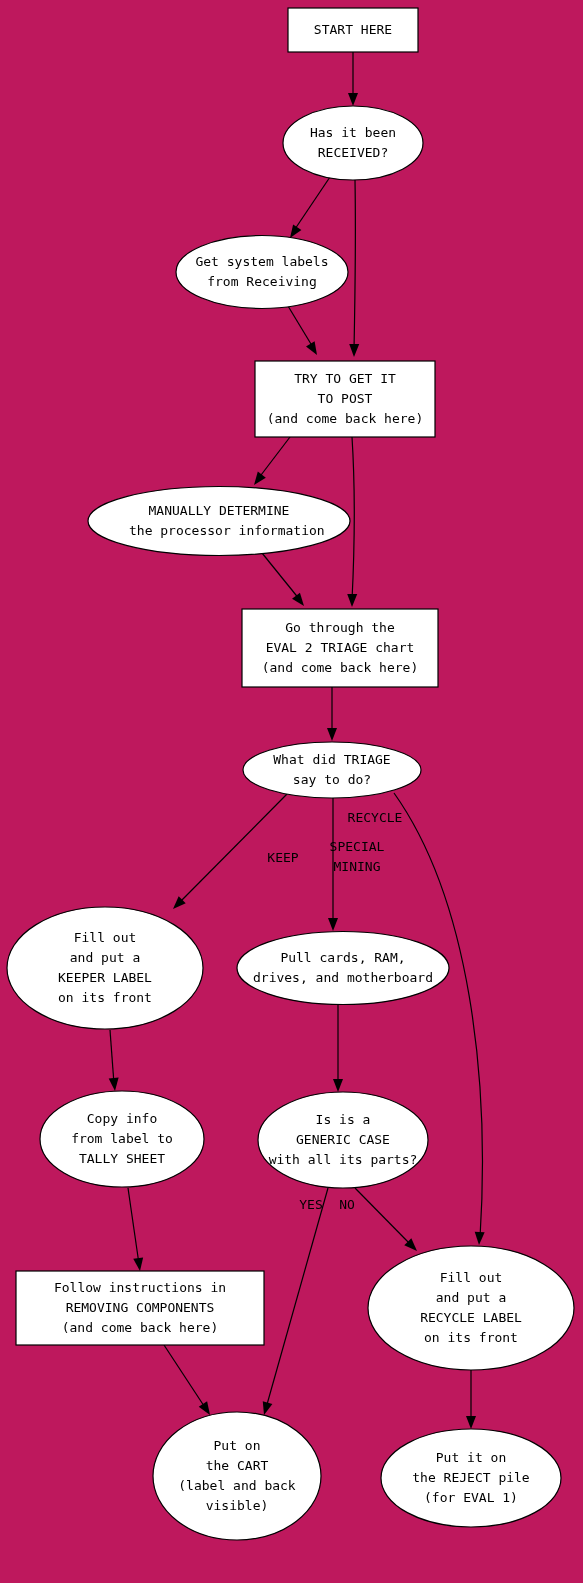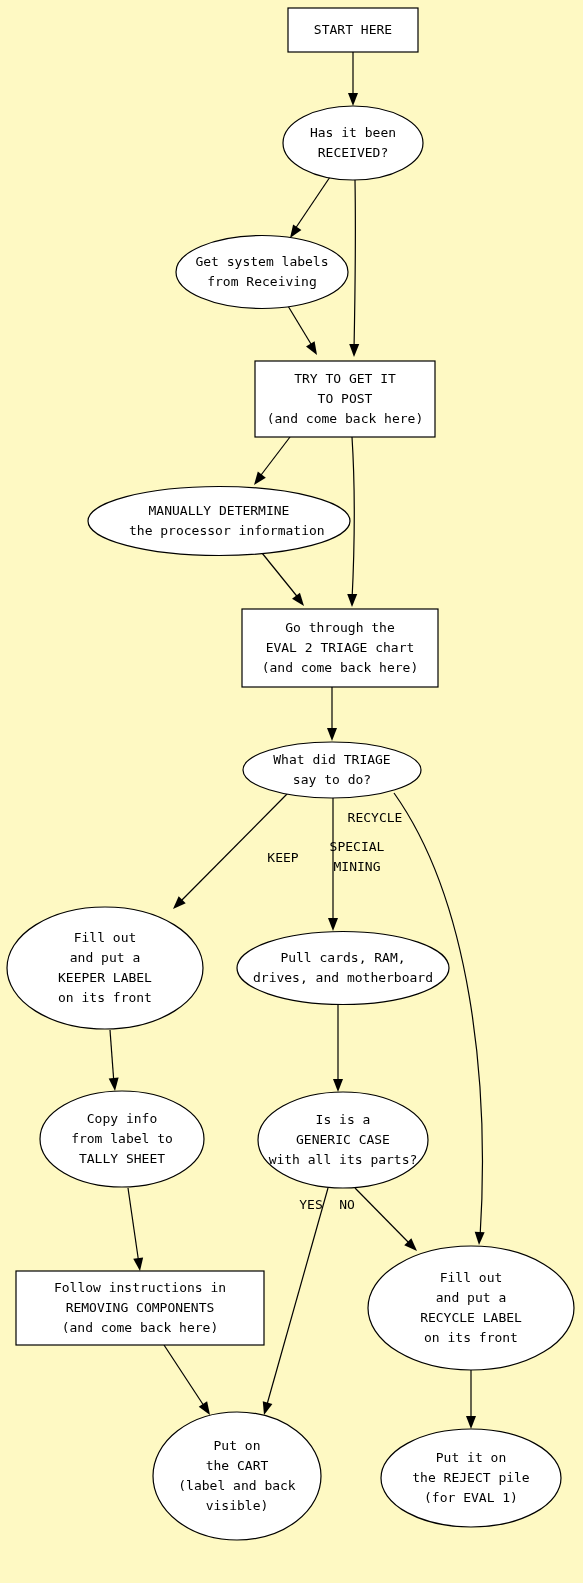--- a/index.html
+++ b/index.html
@@ -4,21 +4,21 @@
 <style>
   html, body {
     margin: 0;
     padding: 0;
     background: #ffffff;
   }
   #chart-root {
     position: relative;
     width: 583px;
     height: 1583px;
-    background: #fef9c3;
+    background: #be185d;
     overflow: hidden;
   }
   svg#flow {
     display: block;
     width: 583px;
     height: 1583px;
   }
   .node-shape {
     fill: #ffffff;
     stroke: #000000;

